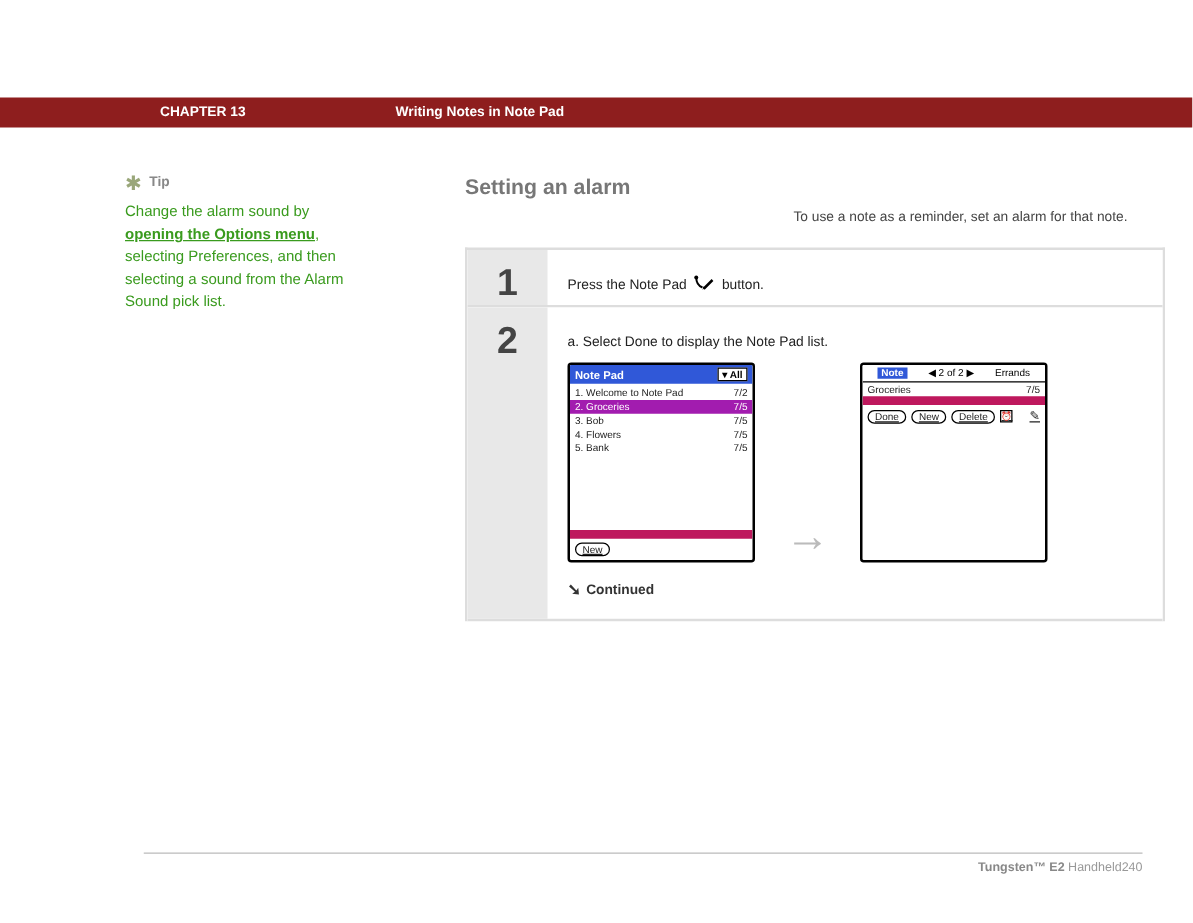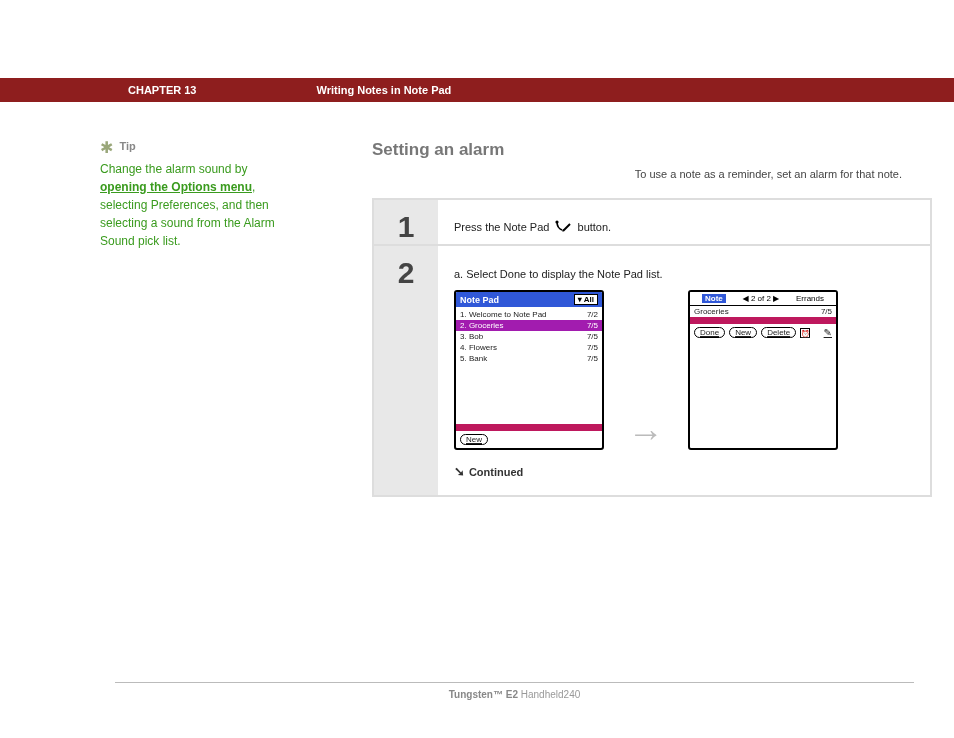--- a/index.html
+++ b/index.html
@@ -118,21 +118,21 @@
   .note-hdr .note-lbl { background:#3058d8; color:#fff; padding:0 3px; font-weight:bold; }
   .note-body { flex:1; padding:3px 5px; font-family: 'Comic Sans MS', cursive; color:#1030a0; font-size:15px; line-height:1.15; }
   .note-top-row{ display:flex; justify-content:space-between; font-size:8px; padding:1px 4px; }
   .continued-row { font-size: 11px; font-weight:bold; color:#333; display:flex; align-items:center; gap:4px; }
   .continued-row .diag { font-size:13px; }
   .footer-line {
     position:absolute;
     left:115px; right:40px; top:682px;
     border-top:1px solid #bbb;
     padding-top:6px;
-    display:flex; justify-content:center;
+    display:flex; justify-content:flex-end;
     font-size:10px; color:#999;
   }
   .footer-line b { color:#888; }
   .alarm-icon-after {
     border:1px solid #000; width:10px; height:10px; display:inline-block; vertical-align:middle; font-size:7px; text-align:center; line-height:10px;
   }
 </style>
 </head>
 <body>
 

